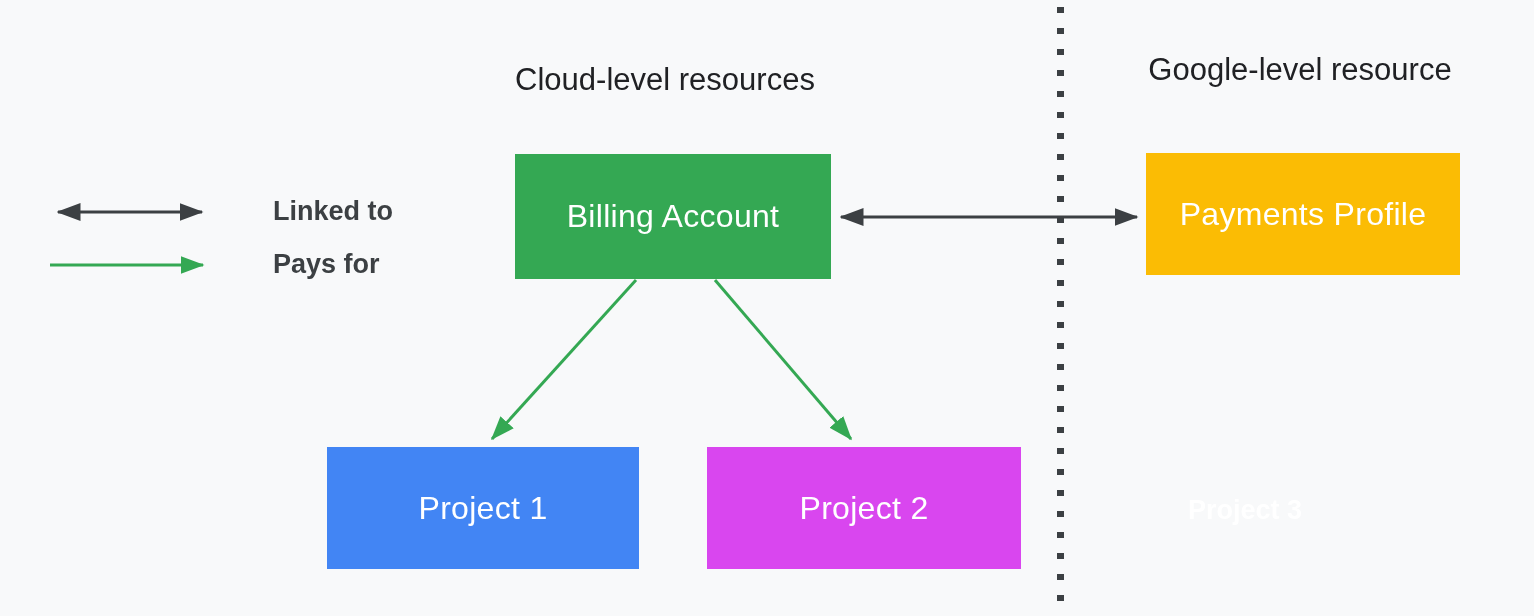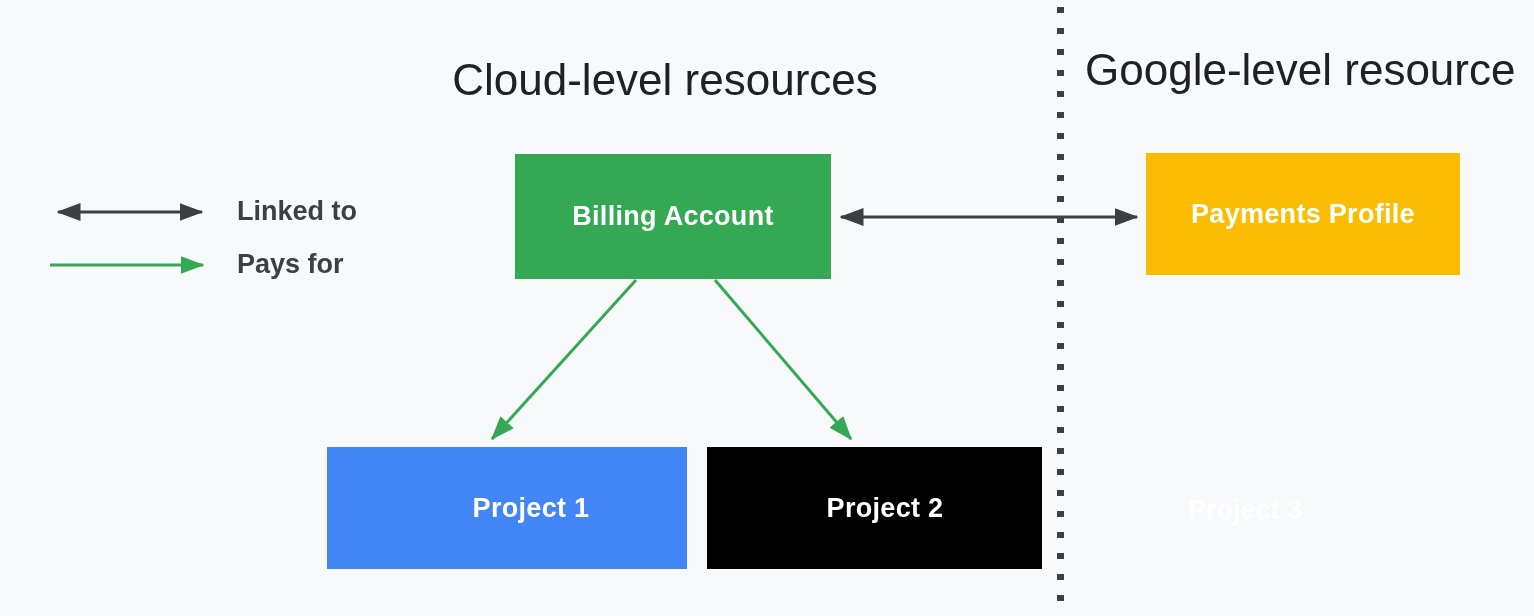--- a/index.html
+++ b/index.html
@@ -9,54 +9,55 @@
     position: relative;
     width: 1534px;
     height: 616px;
     background: var(--bg, #f8f9fa);
     overflow: hidden;
   }
 
   .heading {
     position: absolute;
     color: var(--heading-text, #202124);
-    font-size: 44px;
+    font-size: 31px;
     font-weight: 400;
     text-align: center;
     white-space: nowrap;
     line-height: 40px;
   }
   .heading-cloud  { left: 415px; top: 60px; width: 500px; }
   .heading-google { left: 1085px; top: 50px; width: 430px; }
 
   .legend-label {
     position: absolute;
     color: var(--legend-text, #3c4043);
     font-size: 27px;
     font-weight: 700;
     white-space: nowrap;
     line-height: 28px;
+    margin-left: 36px;
   }
   .legend-linked { left: 237px; top: 197px; }
   .legend-pays   { left: 237px; top: 250px; }
 
   .node {
     position: absolute;
     display: flex;
     align-items: center;
     justify-content: center;
     color: var(--node-text, #ffffff);
-    font-size: 27px;
-    font-weight: 700;
+    font-size: 32px;
+    font-weight: 400;
     letter-spacing: 0.3px;
     white-space: nowrap;
   }
   .node-billing  { left: 515px;  top: 154px; width: 316px; height: 125px; }
   .node-payments { left: 1146px; top: 153px; width: 314px; height: 122px; }
-  .node-p1       { left: 327px;  top: 447px; width: 312px; height: 122px; padding-left: 48px; }
+  .node-p1       { left: 327px;  top: 447px; width: 312px; height: 122px; }
   .node-p2       { left: 707px;  top: 447px; width: 314px; height: 122px; }
 
   .ghost-label {
     position: absolute;
     left: 1145px; top: 495px; width: 200px;
     text-align: center;
     color: var(--node-text, #ffffff);
     font-size: 27px;
     font-weight: 700;
     white-space: nowrap;
@@ -100,21 +101,21 @@
   </div>
 
   <div class="node node-payments" style="background-color: rgb(251, 188, 4);">
     <span>Payments Profile</span>
   </div>
 
   <div class="node node-p1" style="background-color: rgb(66, 133, 244);">
     <span>Project 1</span>
   </div>
 
-  <div class="node node-p2" style="background-color: #000000; padding-left: 21px;">
+  <div class="node node-p2" style="background-color: #d946ef;">
     <span>Project 2</span>
   </div>
 
   <div class="ghost-label" style="color: rgb(255, 255, 255);">Project 3</div>
 
   <svg class="edge-layer" width="1534" height="616" viewBox="0 0 1534 616">
     <defs>
       <marker id="head-dark-end" markerWidth="8" markerHeight="6" refX="7.5" refY="3" orient="auto">
         <path d="M0,0 L8,3 L0,6 Z" fill="#3c4043"></path>
       </marker>

